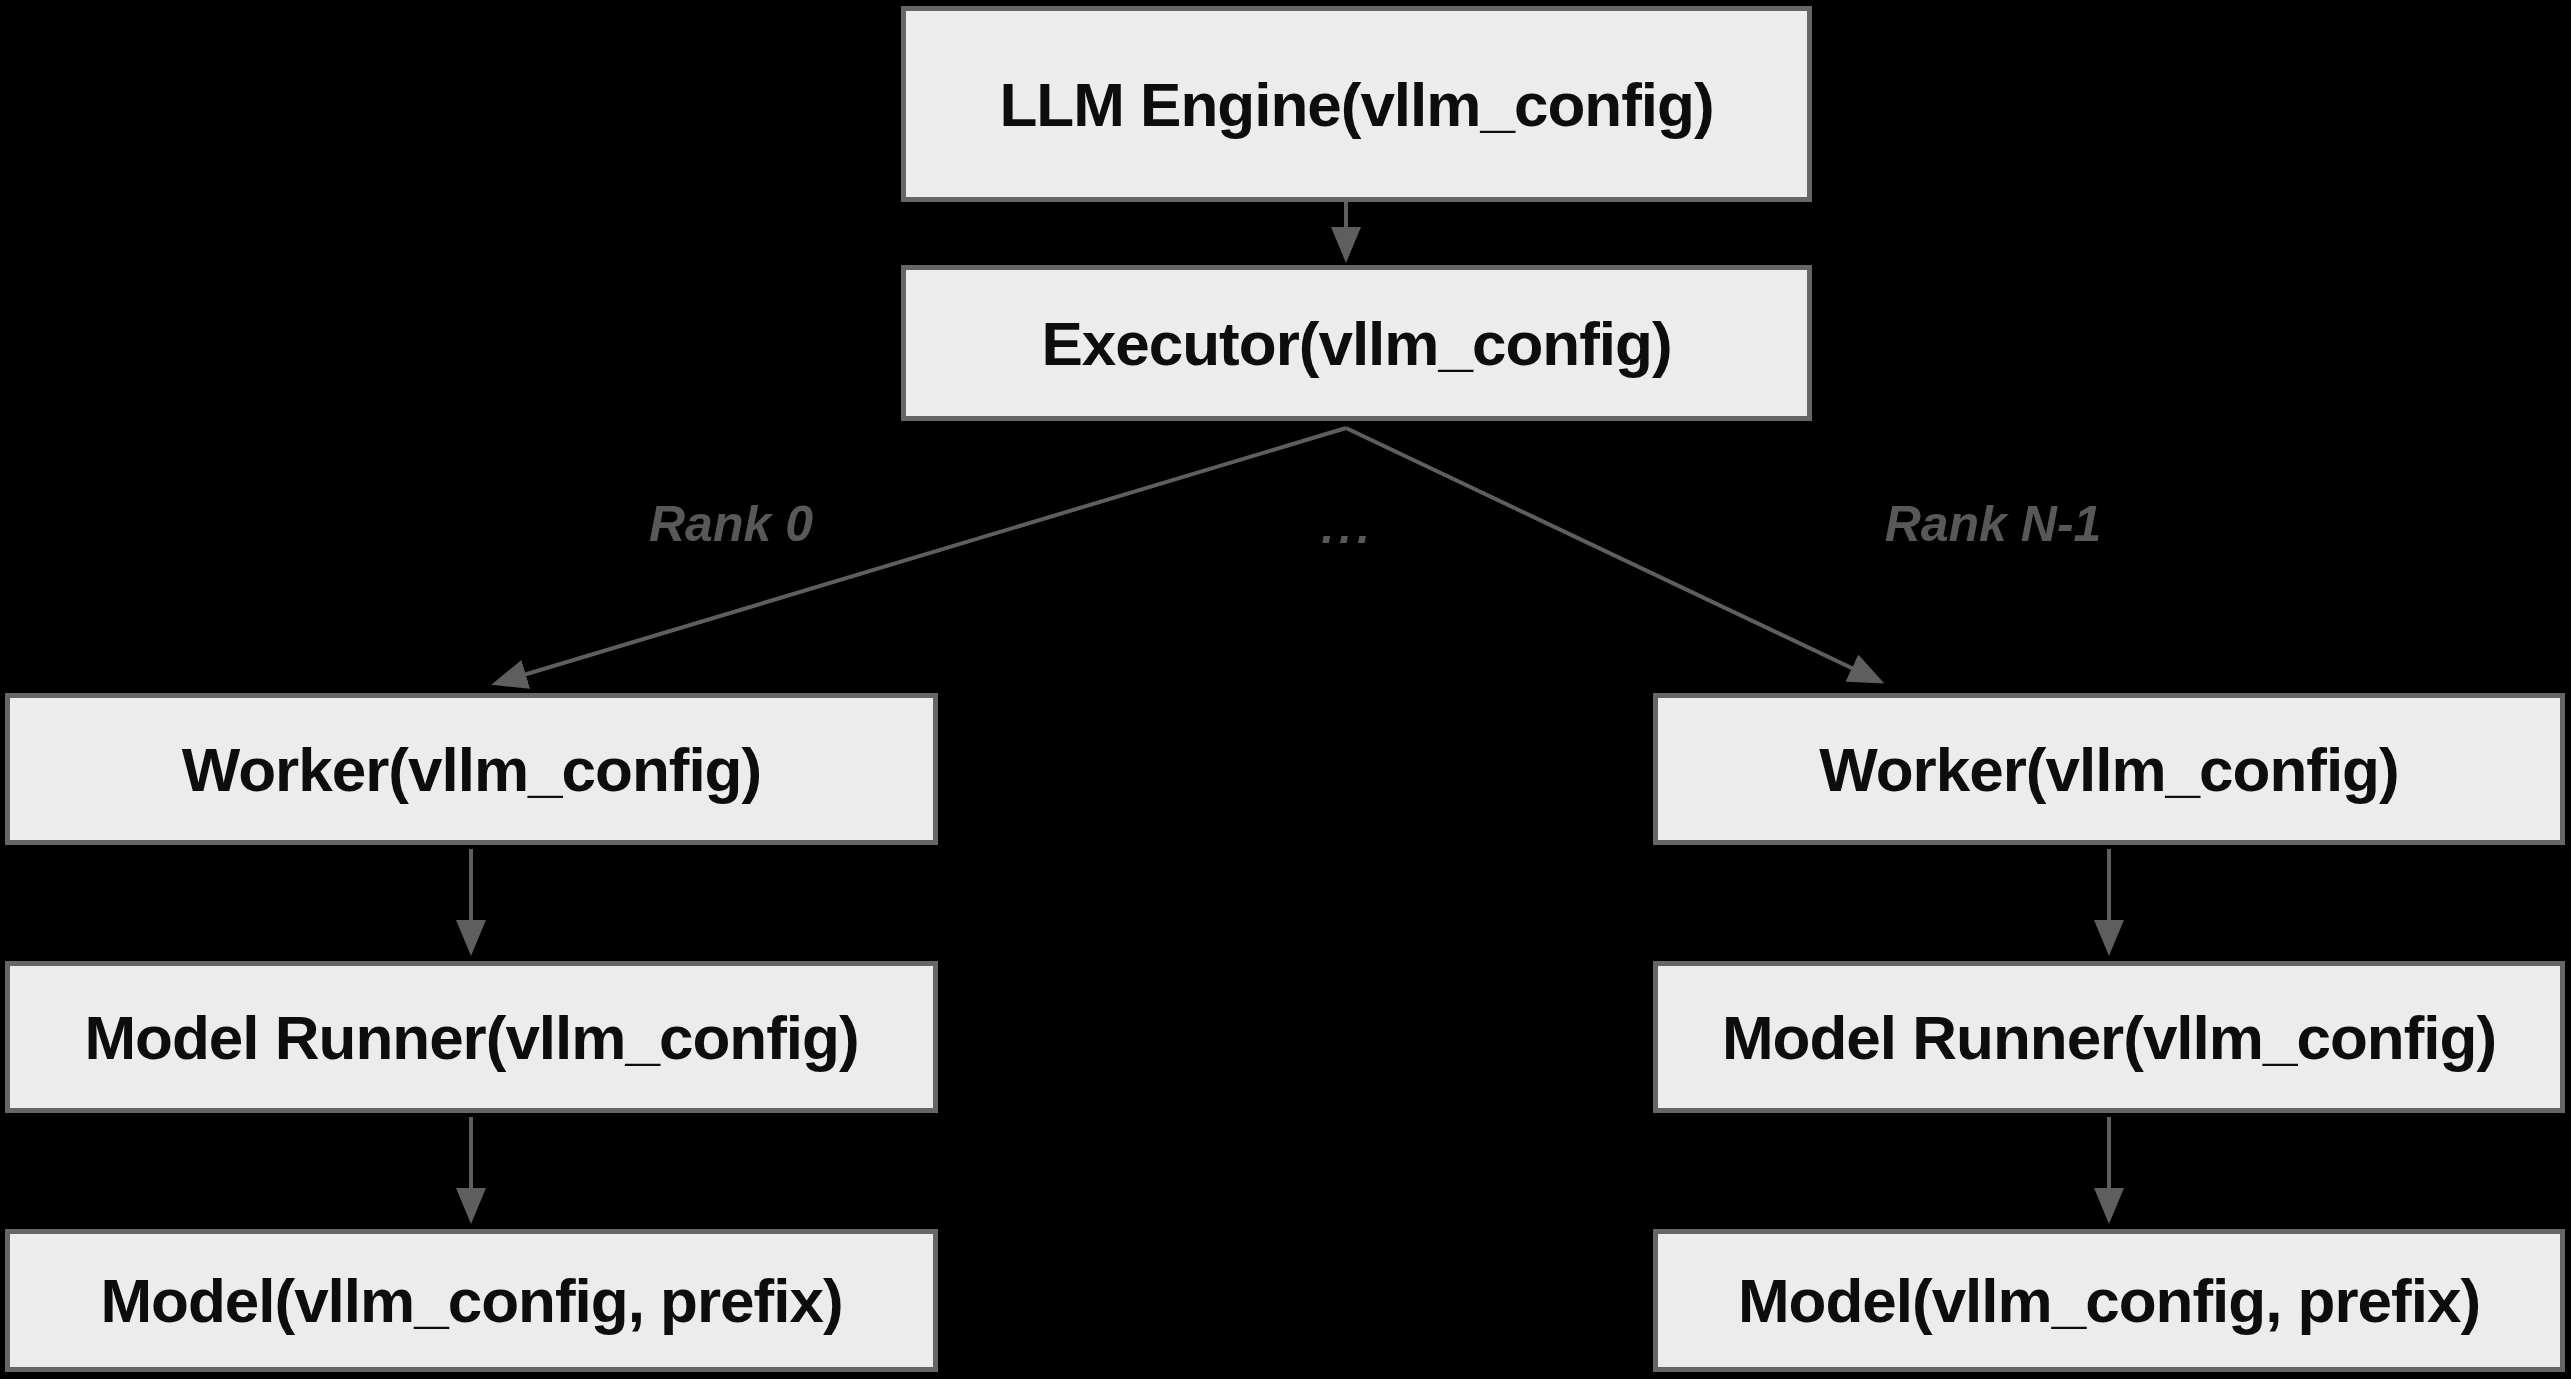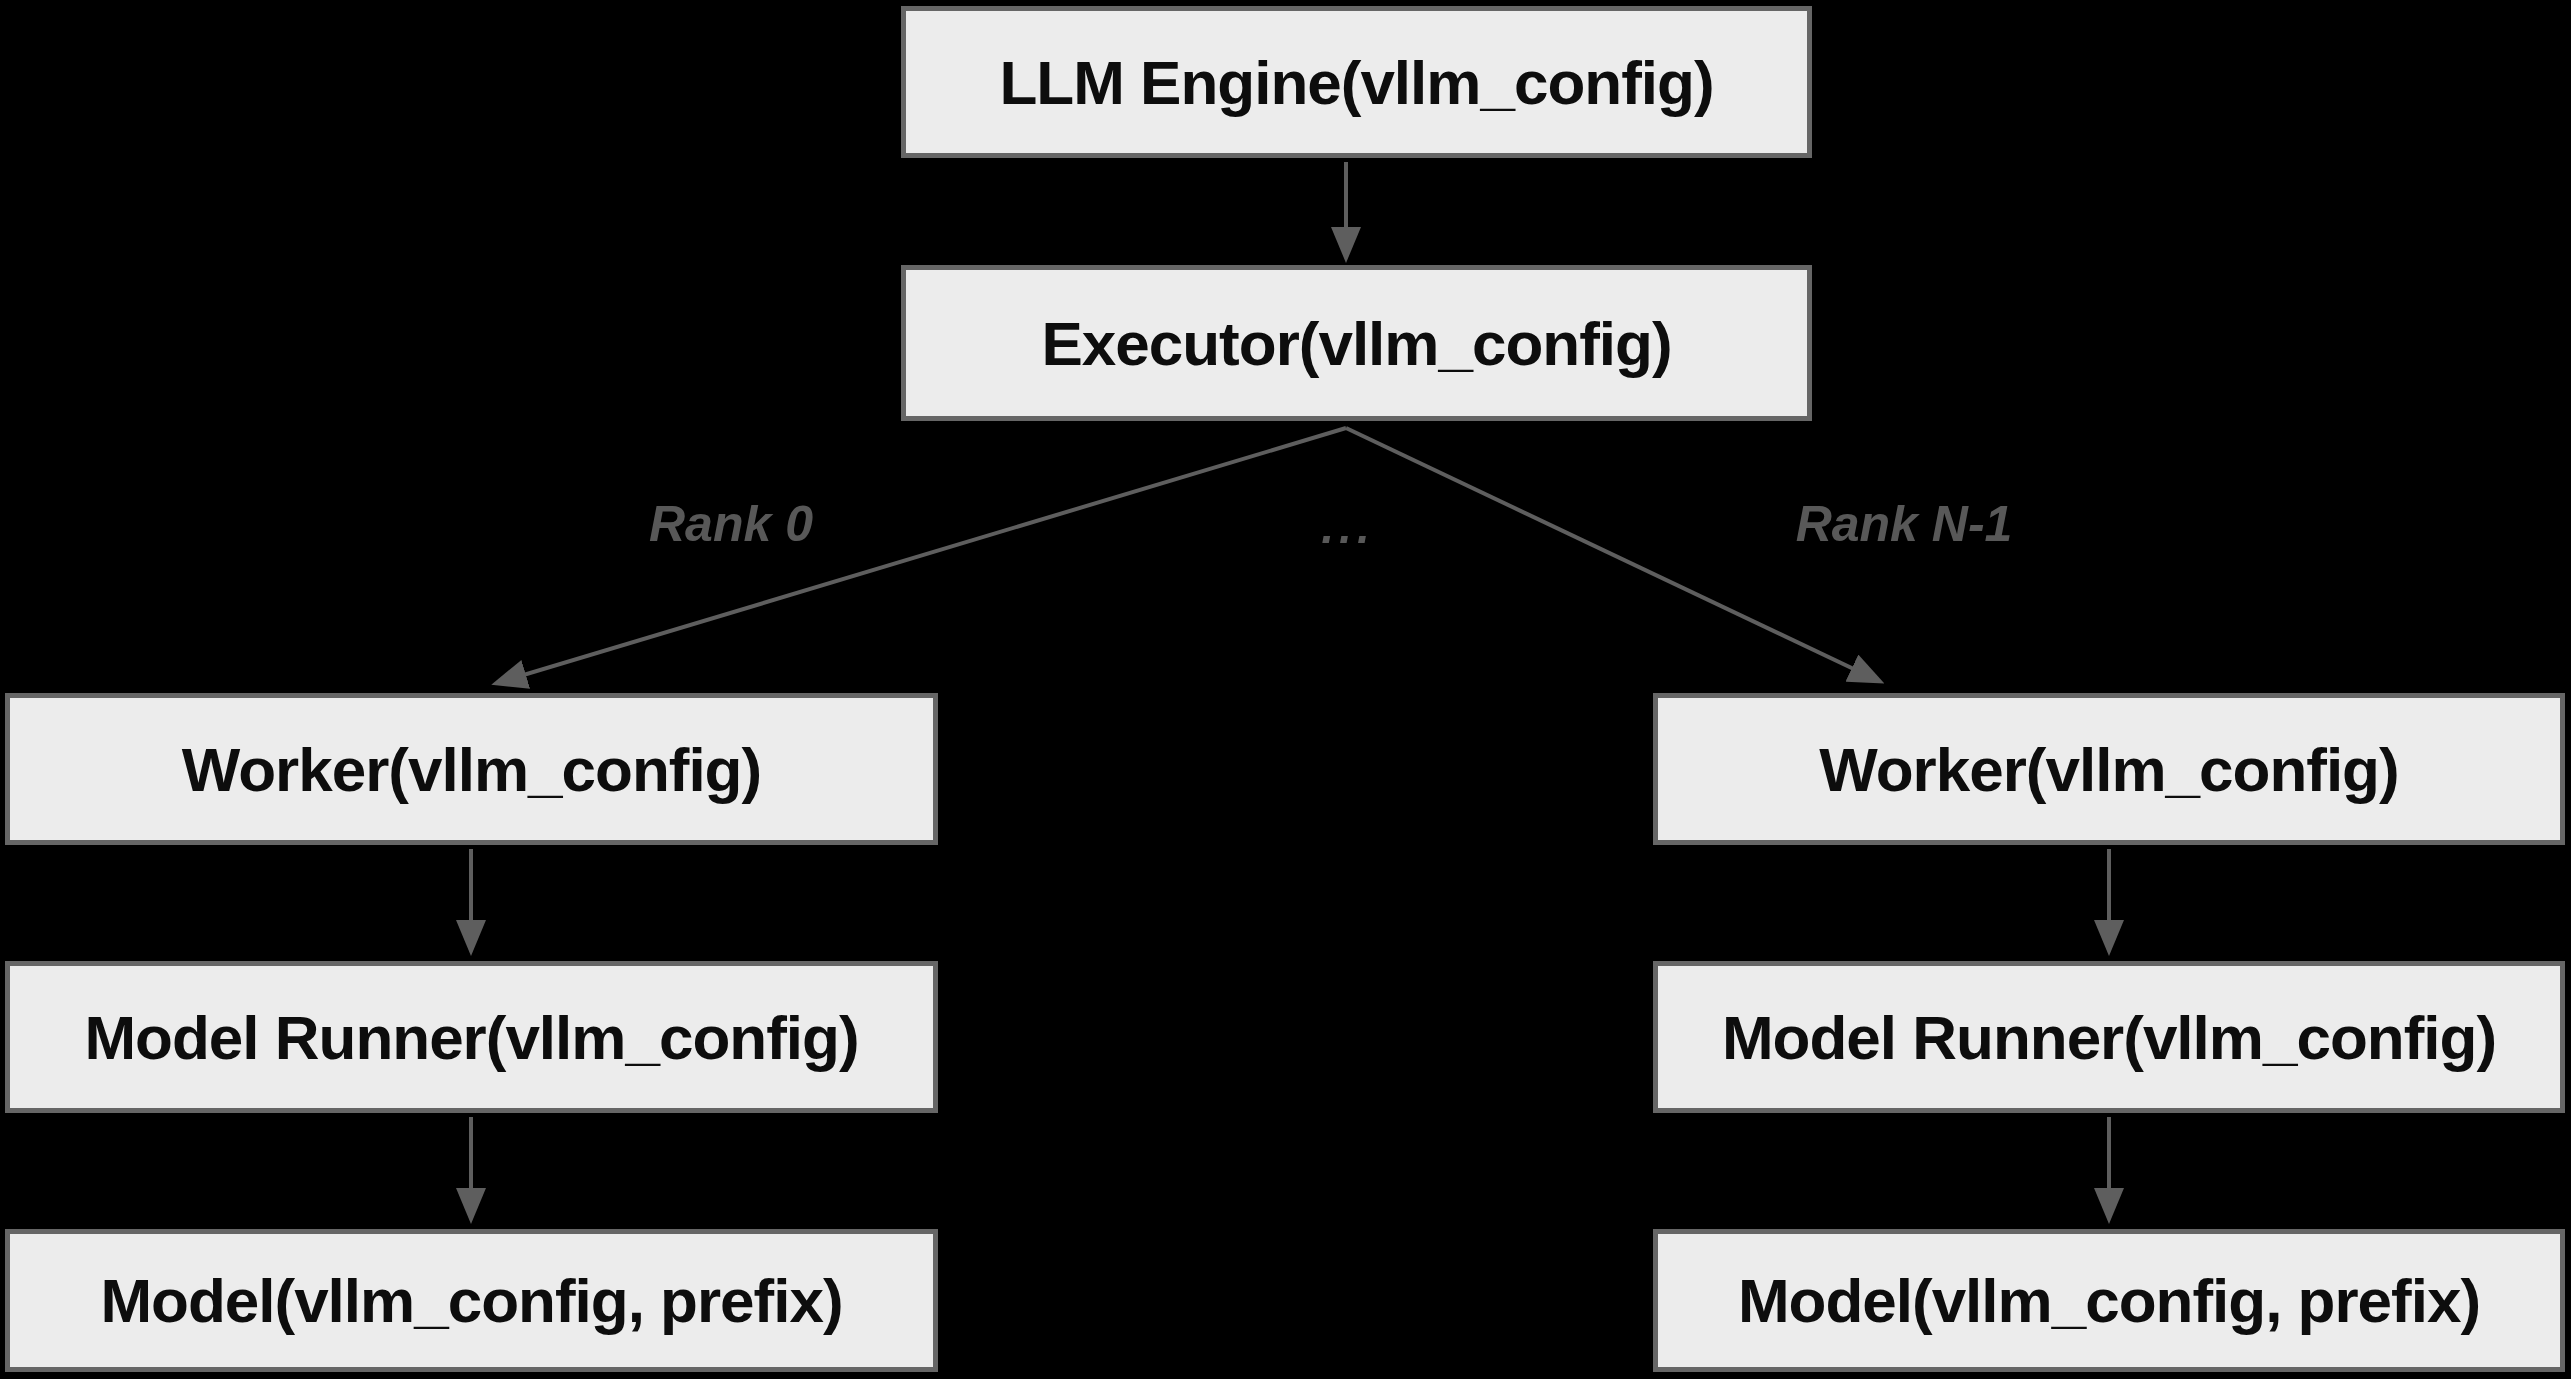--- a/index.html
+++ b/index.html
@@ -67,35 +67,35 @@
     </defs>
     <line x1="1346" y1="162" x2="1346" y2="257" marker-end="url(#arrow)" stroke="#5e5e5e"></line>
     <line x1="1346" y1="428" x2="497" y2="683" marker-end="url(#arrow)" stroke="#5e5e5e"></line>
     <line x1="1346" y1="428" x2="1879" y2="681" marker-end="url(#arrow)" stroke="#5e5e5e"></line>
     <line x1="471" y1="849" x2="471" y2="950" marker-end="url(#arrow)" stroke="#5e5e5e"></line>
     <line x1="471" y1="1117" x2="471" y2="1218" marker-end="url(#arrow)" stroke="#5e5e5e"></line>
     <line x1="2109" y1="849" x2="2109" y2="950" marker-end="url(#arrow)" stroke="#5e5e5e"></line>
     <line x1="2109" y1="1117" x2="2109" y2="1218" marker-end="url(#arrow)" stroke="#5e5e5e"></line>
   </svg>
 
-  <div class="node" style="left:901px;  top:6px;    width:911px; height:152px;">LLM Engine(vllm_config)</div>
+  <div class="node" style="left:901px;  top:6px;    width:911px; height:196px;">LLM Engine(vllm_config)</div>
 
   <div class="node" style="left:901px;  top:265px;  width:911px; height:156px;">Executor(vllm_config)</div>
 
   <div class="node" style="left:5px;    top:693px;  width:933px; height:152px;">Worker(vllm_config)</div>
 
   <div class="node" style="left:1653px; top:693px;  width:912px; height:152px;">Worker(vllm_config)</div>
 
   <div class="node" style="left:5px;    top:961px;  width:933px; height:152px;">Model Runner(vllm_config)</div>
 
   <div class="node" style="left:1653px; top:961px;  width:912px; height:152px;">Model Runner(vllm_config)</div>
 
   <div class="node" style="left:5px;    top:1229px; width:933px; height:143px;">Model(vllm_config, prefix)</div>
 
   <div class="node" style="left:1653px; top:1229px; width:912px; height:143px;">Model(vllm_config, prefix)</div>
 
   <div class="edge-label" style="left:731px;  top:524px;">Rank 0</div>
 
   <div class="edge-label dots" style="left:1348px; top:527px;">...</div>
 
-  <div class="edge-label" style="left:1904px; top:524px;">Rank N-1</div>
+  <div class="edge-label" style="left:1993px; top:524px;">Rank N-1</div>
 
 </div>
 
 </body></html>

